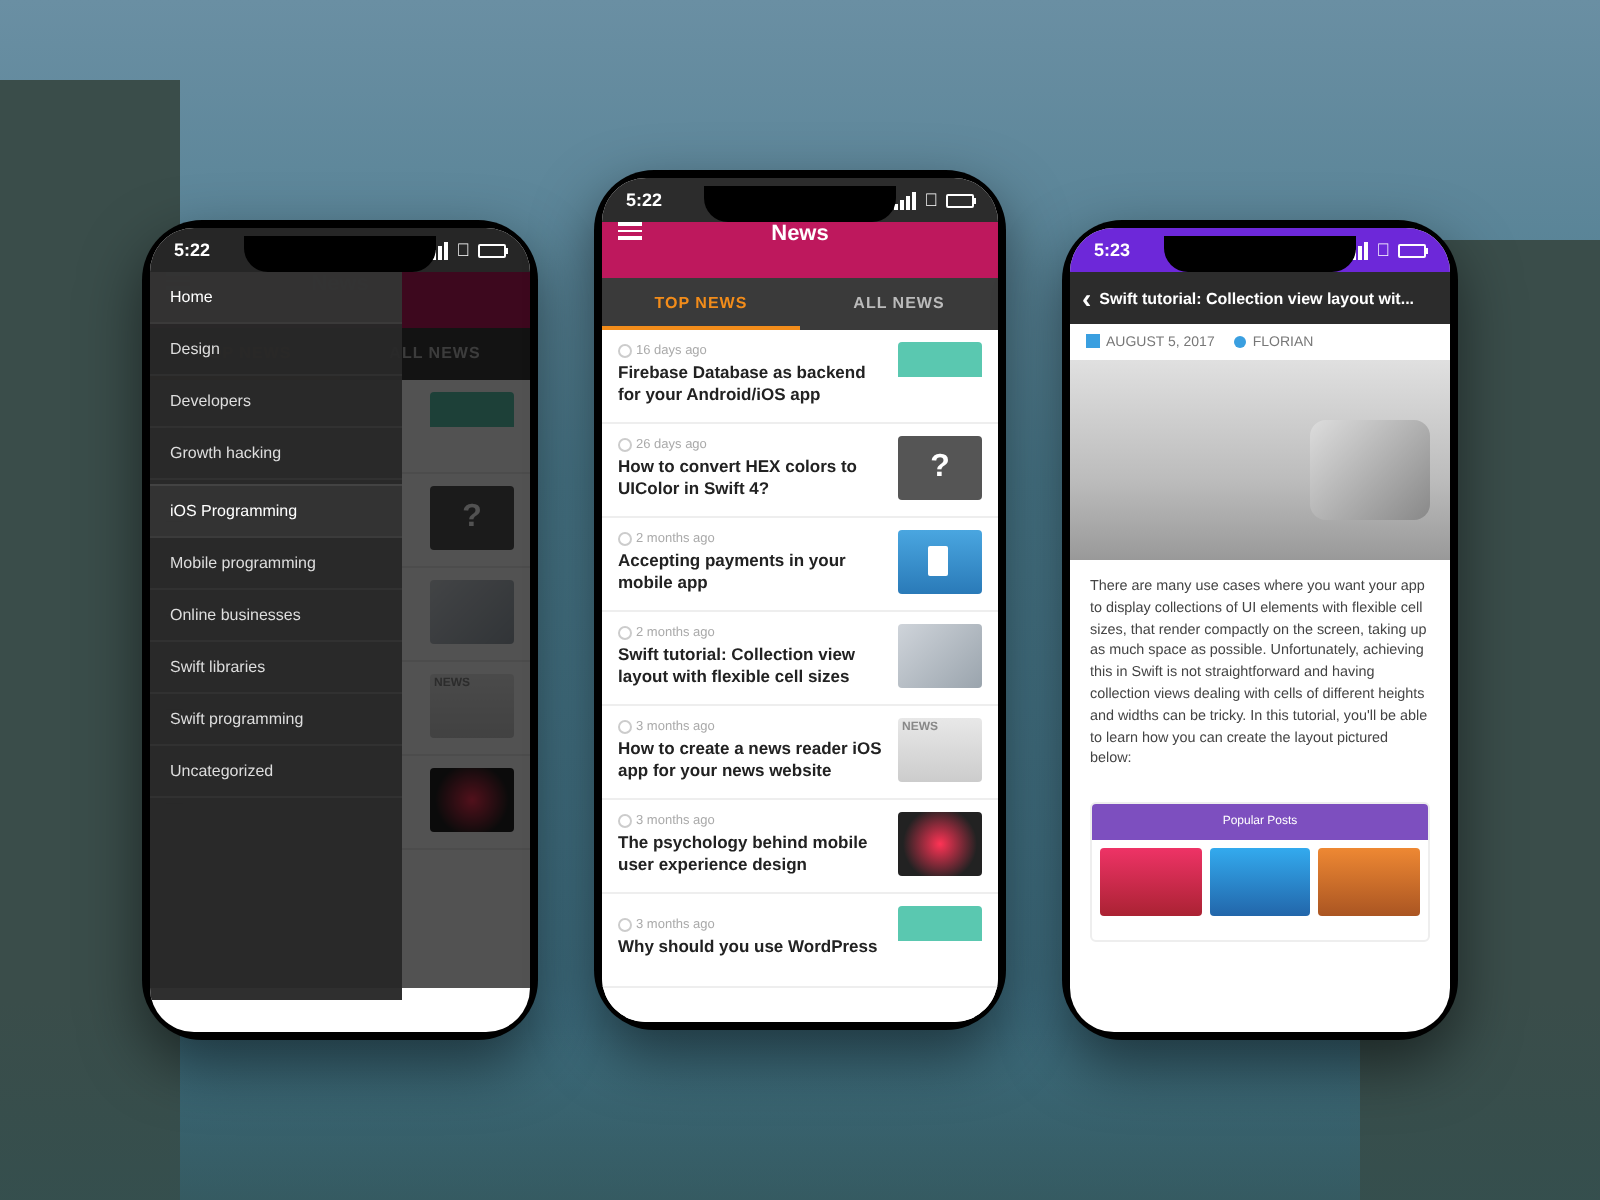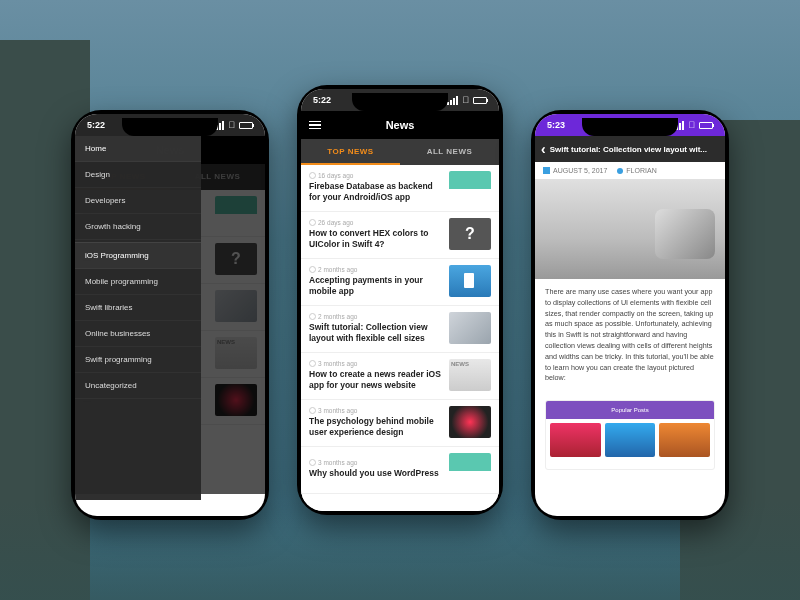--- a/index.html
+++ b/index.html
@@ -44,22 +44,22 @@
   }
   .statusbar .sig { display:flex; gap:1px; align-items:flex-end; }
   .statusbar .sig i { width:2px; background:#fff; display:inline-block; }
   .statusbar .sig i:nth-child(1){height:3px} .statusbar .sig i:nth-child(2){height:5px}
   .statusbar .sig i:nth-child(3){height:7px} .statusbar .sig i:nth-child(4){height:9px}
   .statusbar .batt { width:14px; height:7px; border:1px solid #fff; border-radius:1px; position:relative; }
   .statusbar .batt::after{content:'';position:absolute;right:-2px;top:1.5px;width:1px;height:3px;background:#fff;}
 
   
   .appbar {
-    background:#000000; color:#fff;
-    height:28px; display:flex; align-items:center; justify-content:center;
+    background:#be185d; color:#fff;
+    height:28px; display:flex; justify-content:center;
     position:relative; font-size:11px; font-weight:600;
   }
   .appbar .burger { position:absolute; left:8px; display:flex; flex-direction:column; gap:2px; }
   .appbar .burger i { width:12px; height:1.5px; background:#fff; }
   .tabs {
     background:#3a3a3a; display:flex; height:26px;
   }
   .tabs .tab {
     flex:1; display:flex; align-items:center; justify-content:center;
     color:#bbb; font-size:8px; font-weight:700; letter-spacing:.5px;
@@ -216,22 +216,22 @@
       </div>
 
       <div class="drawer">
         <div class="item">Home</div>
         <div class="item">Design</div>
         <div class="item">Developers</div>
         <div class="item">Growth hacking</div>
         <div class="group">
           <div class="item">iOS Programming</div>
           <div class="item">Mobile programming</div>
+          <div class="item">Online businesses</div>
           <div class="item">Swift libraries</div>
-          <div class="item">Online businesses</div>
           <div class="item">Swift programming</div>
           <div class="item">Uncategorized</div>
         </div>
       </div>
     </div>
   </div>
 
   <div class="phone p2">
     <div class="notch"></div>
     <div class="screen">

